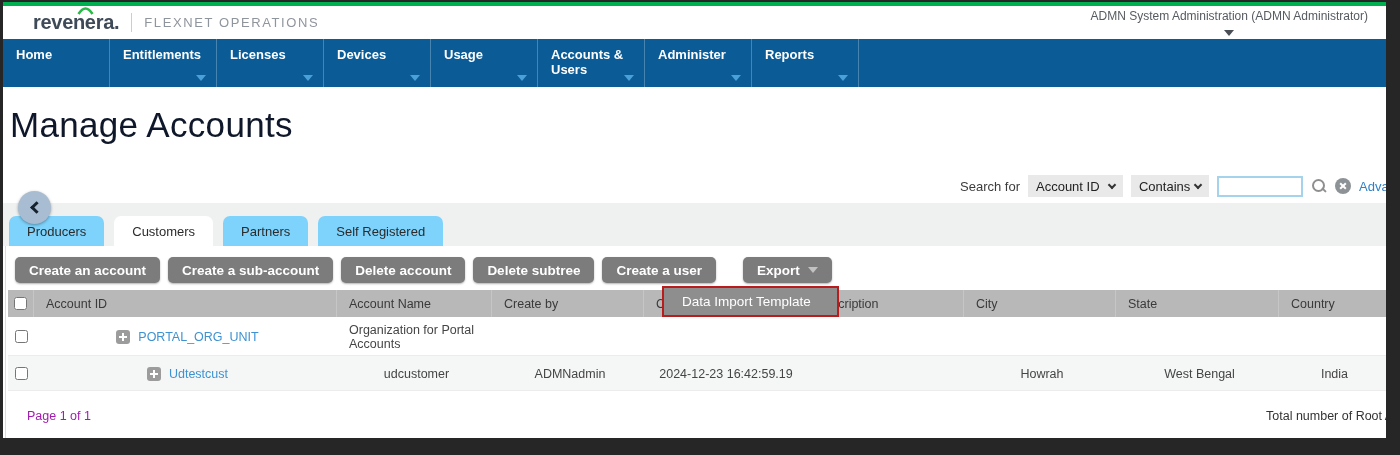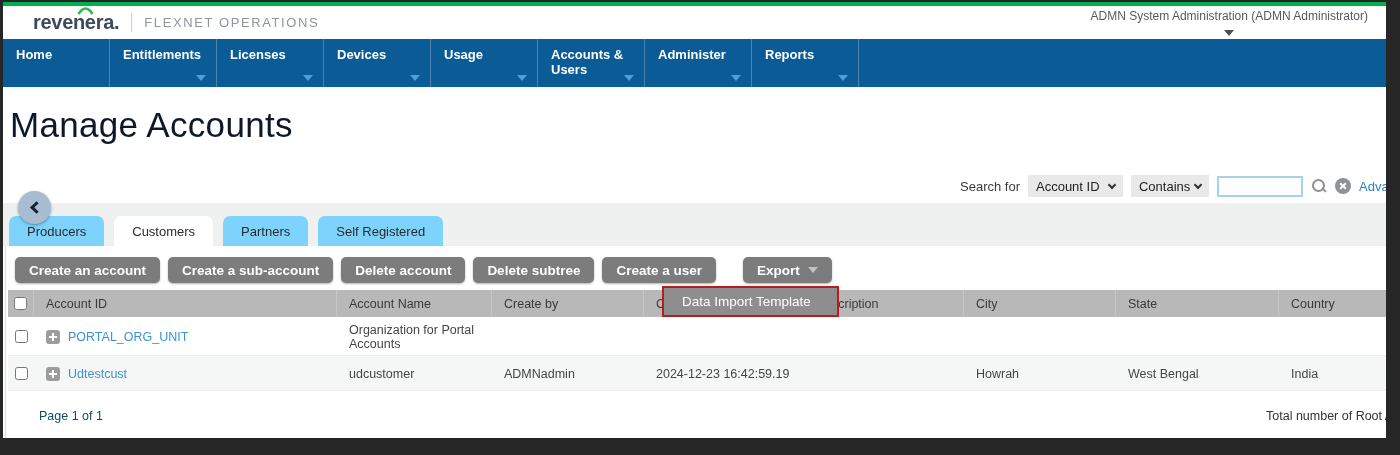--- a/index.html
+++ b/index.html
@@ -74,32 +74,32 @@
   .table { position:absolute; left:5px; top:288px; right:0; }
   .thead { display:flex; height:27px; background:#b8b8b8; }
   .th { display:flex; align-items:center; padding-left:12px; font-size:12.5px; color:#3a3a3a; border-right:1px solid #c6c6c6; cursor:pointer; }
   .th-cb { width:26px; padding-left:0; justify-content:center; cursor:default; }
   .col-id { width:303px; } .col-name { width:155px; } .col-cby { width:152px; }
   .col-con { width:160px; } .col-desc { width:160px; } .col-city { width:152px; }
   .col-state { width:163px; } .col-country { flex:1; border-right:none; }
   .trow { display:flex; border-bottom:1px solid #ececec; }
   .trow-1 { min-height:37px; background:#fff; }
   .trow-2 { min-height:35px; background:#f5f6f6; }
-  .td { padding:5px 8px 4px 12px; font-size:12.5px; color:#454545; line-height:14px; display:flex; align-items:center; }
+  .td { padding:5px 8px 4px 12px; font-size:12.5px; color:#454545; line-height:14px; display:flex; align-items:center;justify-content:center; }
   .td-cb { width:26px; padding:0; justify-content:center; }
   .td-id { gap:8px; }
   .td-name { align-items:flex-start; padding-top:6px; }
   input[type=checkbox] { width:13px; height:13px; cursor:pointer; }
   .expand { width:14px; height:14px; min-width:14px; background:#9c9c9c; border-radius:3px; position:relative; cursor:pointer; }
   .expand::before { content:''; position:absolute; left:3px; top:6px; width:8px; height:2px; background:#fff; }
   .expand::after { content:''; position:absolute; left:6px; top:3px; width:2px; height:8px; background:#fff; }
   .acct-link { color:#3e92d1; font-size:12.5px; cursor:pointer; text-decoration:none; }
 
   
-  .footer-pageinfo { position:absolute; left:36px; top:407px; font-size:12.5px; color:#0c4a6e; }
+  .footer-pageinfo { position:absolute; left:24px; top:407px; font-size:12.5px; color:#a21caf; }
   .footer-total { position:absolute; left:1263px; top:407px; font-size:12.5px; color:#333; white-space:nowrap; }
 </style>
 </head>
 <body>
 
 <div class="screen">
 
   <div class="accent-bar"></div>
 
   <div class="app-header">

